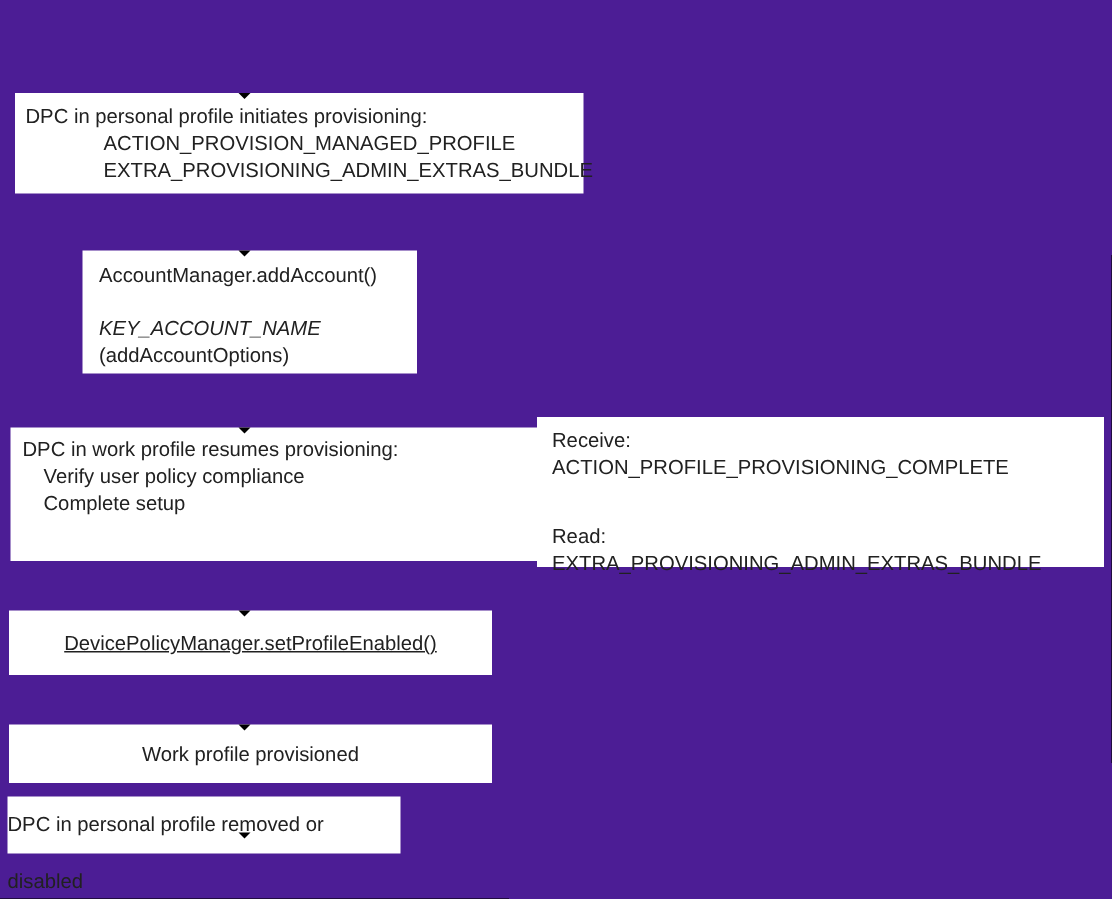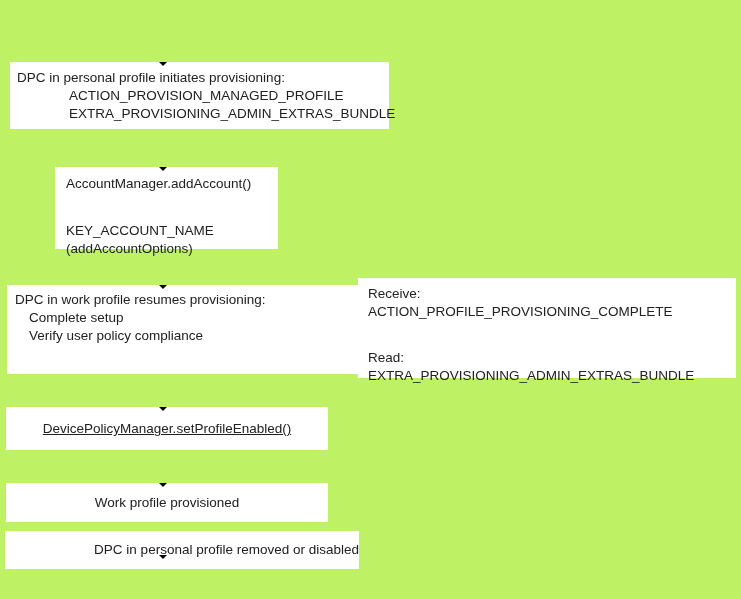--- a/index.html
+++ b/index.html
@@ -5,44 +5,44 @@
   html, body {
     margin: 0; padding: 0;
     width: 741px; height: 599px;
     background: #000000;
     overflow: hidden;
     font-family: "Liberation Sans", sans-serif;
   }
   .canvas {
     position: relative;
     width: 741px; height: 599px;
-    background: #bef264;
+    background: #4c1d95;
   }
   .flow-box {
     position: absolute;
     background: #ffffff;
     color: #212121;
     font-size: 13.5px;
     line-height: 18px;
     box-sizing: border-box;
   }
   .flow-box .ln { white-space: nowrap; }
   .indent-1 { padding-left: 4px; margin-left: 48px; }
   .indent-2 { padding-left: 14px; }
-  .gap-before-13 { margin-top: 29px; }
+  .gap-before-13 { margin-top: 17px; font-style: italic; }
   .gap-before-16 { margin-top: 28px; }
 
   
   #box-initiate   { left: 10px;  top: 62px;  width: 379px; height: 67px;  padding: 7px 4px 0 7px; }
   #box-addaccount { left: 55px;  top: 167px; width: 223px; height: 82px;  padding: 8px 4px 0 11px; }
   #box-resume     { left: 7px;   top: 285px; width: 388px; height: 89px;  padding: 6px 4px 0 8px; }
   #box-complete   { left: 358px; top: 278px; width: 378px; height: 100px; padding: 7px 4px 0 10px; }
   #box-enable     { left: 6px;   top: 407px; width: 322px; height: 43px;  text-align: center; line-height: 43px; text-decoration: underline; }
   #box-provisioned{ left: 6px;   top: 483px; width: 322px; height: 39px;  text-align: center; line-height: 39px; }
-  #box-removed    { left: 5px;   top: 531px; width: 354px; height: 38px;  text-align: right; line-height: 38px; }
+  #box-removed    { left: 5px;   top: 531px; width: 262px; height: 38px;  text-align: left; line-height: 38px; }
 
   
   .arrowhead {
     position: absolute;
     width: 0; height: 0;
     border-left: 4px solid transparent;
     border-right: 4px solid transparent;
     border-top: 4px solid #000000;
     z-index: 2;
   }
@@ -72,22 +72,22 @@
   </div>
 
   <div class="flow-box" id="box-addaccount">
     <div class="ln">AccountManager.addAccount()</div>
     <div class="ln gap-before-13">KEY_ACCOUNT_NAME</div>
     <div class="ln">(addAccountOptions)</div>
   </div>
 
   <div class="flow-box" id="box-resume">
     <div class="ln">DPC in work profile resumes provisioning:</div>
+    <div class="ln indent-2">Verify user policy compliance</div>
     <div class="ln indent-2">Complete setup</div>
-    <div class="ln indent-2">Verify user policy compliance</div>
   </div>
 
   <div class="flow-box" id="box-complete">
     <div class="ln">Receive:</div>
     <div class="ln">ACTION_PROFILE_PROVISIONING_COMPLETE</div>
     <div class="ln gap-before-16">Read:</div>
     <div class="ln">EXTRA_PROVISIONING_ADMIN_EXTRAS_BUNDLE</div>
   </div>
 
   <div class="flow-box" id="box-enable">DevicePolicyManager.setProfileEnabled()</div>

